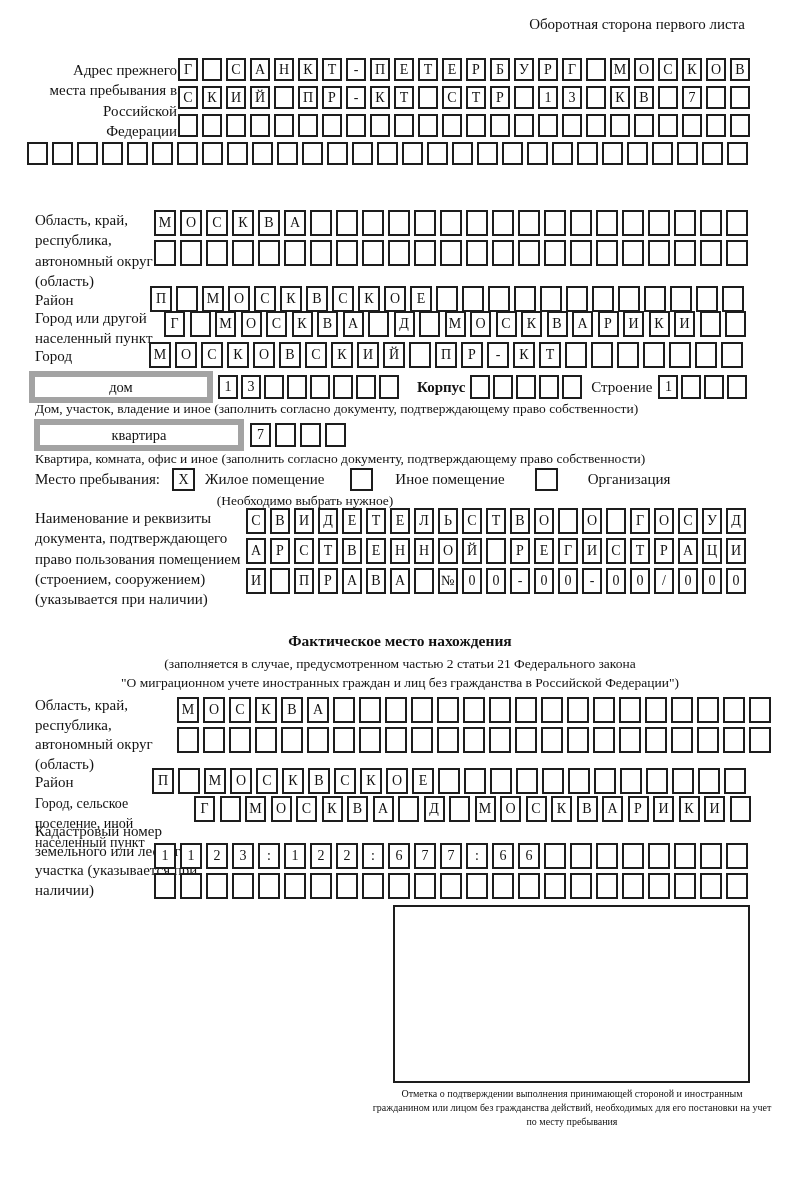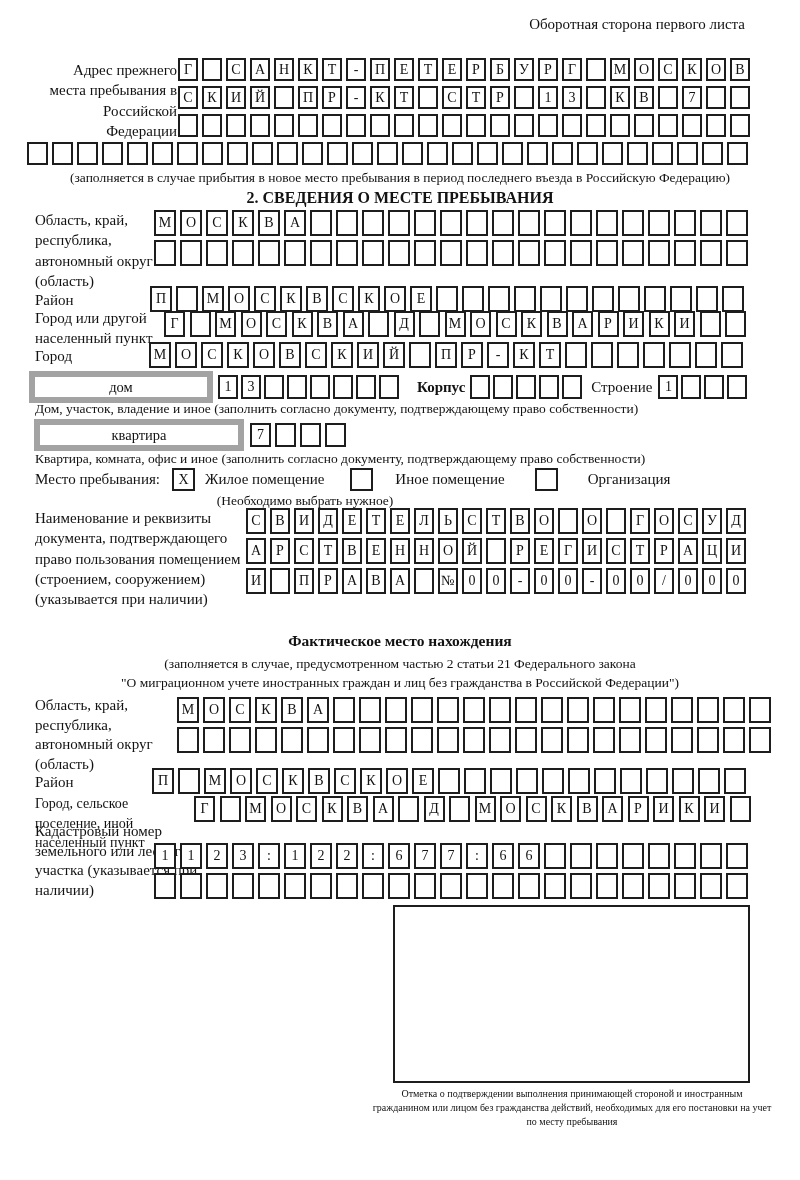--- a/index.html
+++ b/index.html
@@ -159,23 +159,21 @@
       <span class="cell"></span>
       <span class="cell"></span>
       <span class="cell"></span>
       <span class="cell"></span>
       <span class="cell"></span>
       <span class="cell"></span>
       <span class="cell"></span>
       <span class="cell"></span>
       <span class="cell"></span>
     </div>
-  <div class="abs caption center" style="top:169px; left:0; width:800px;">(заполняется в случае прибытия в новое место пребывания в период последнего въезда в Российскую Федерацию)</div>
-
-  <div class="abs title center" style="top:189px; left:0; width:800px;">2. СВЕДЕНИЯ О МЕСТЕ ПРЕБЫВАНИЯ</div>
+
 
   <div class="abs label" style="top:210px; left:35px; width:120px;">Область, край, республика, автономный округ (область)</div>
   <div class="abs rowstack wide" style="top:210px; left:154px;">
     <div class="cells b">
         <span class="cell">М</span>
         <span class="cell">О</span>
         <span class="cell">С</span>
         <span class="cell">К</span>
         <span class="cell">В</span>
         <span class="cell">А</span>

